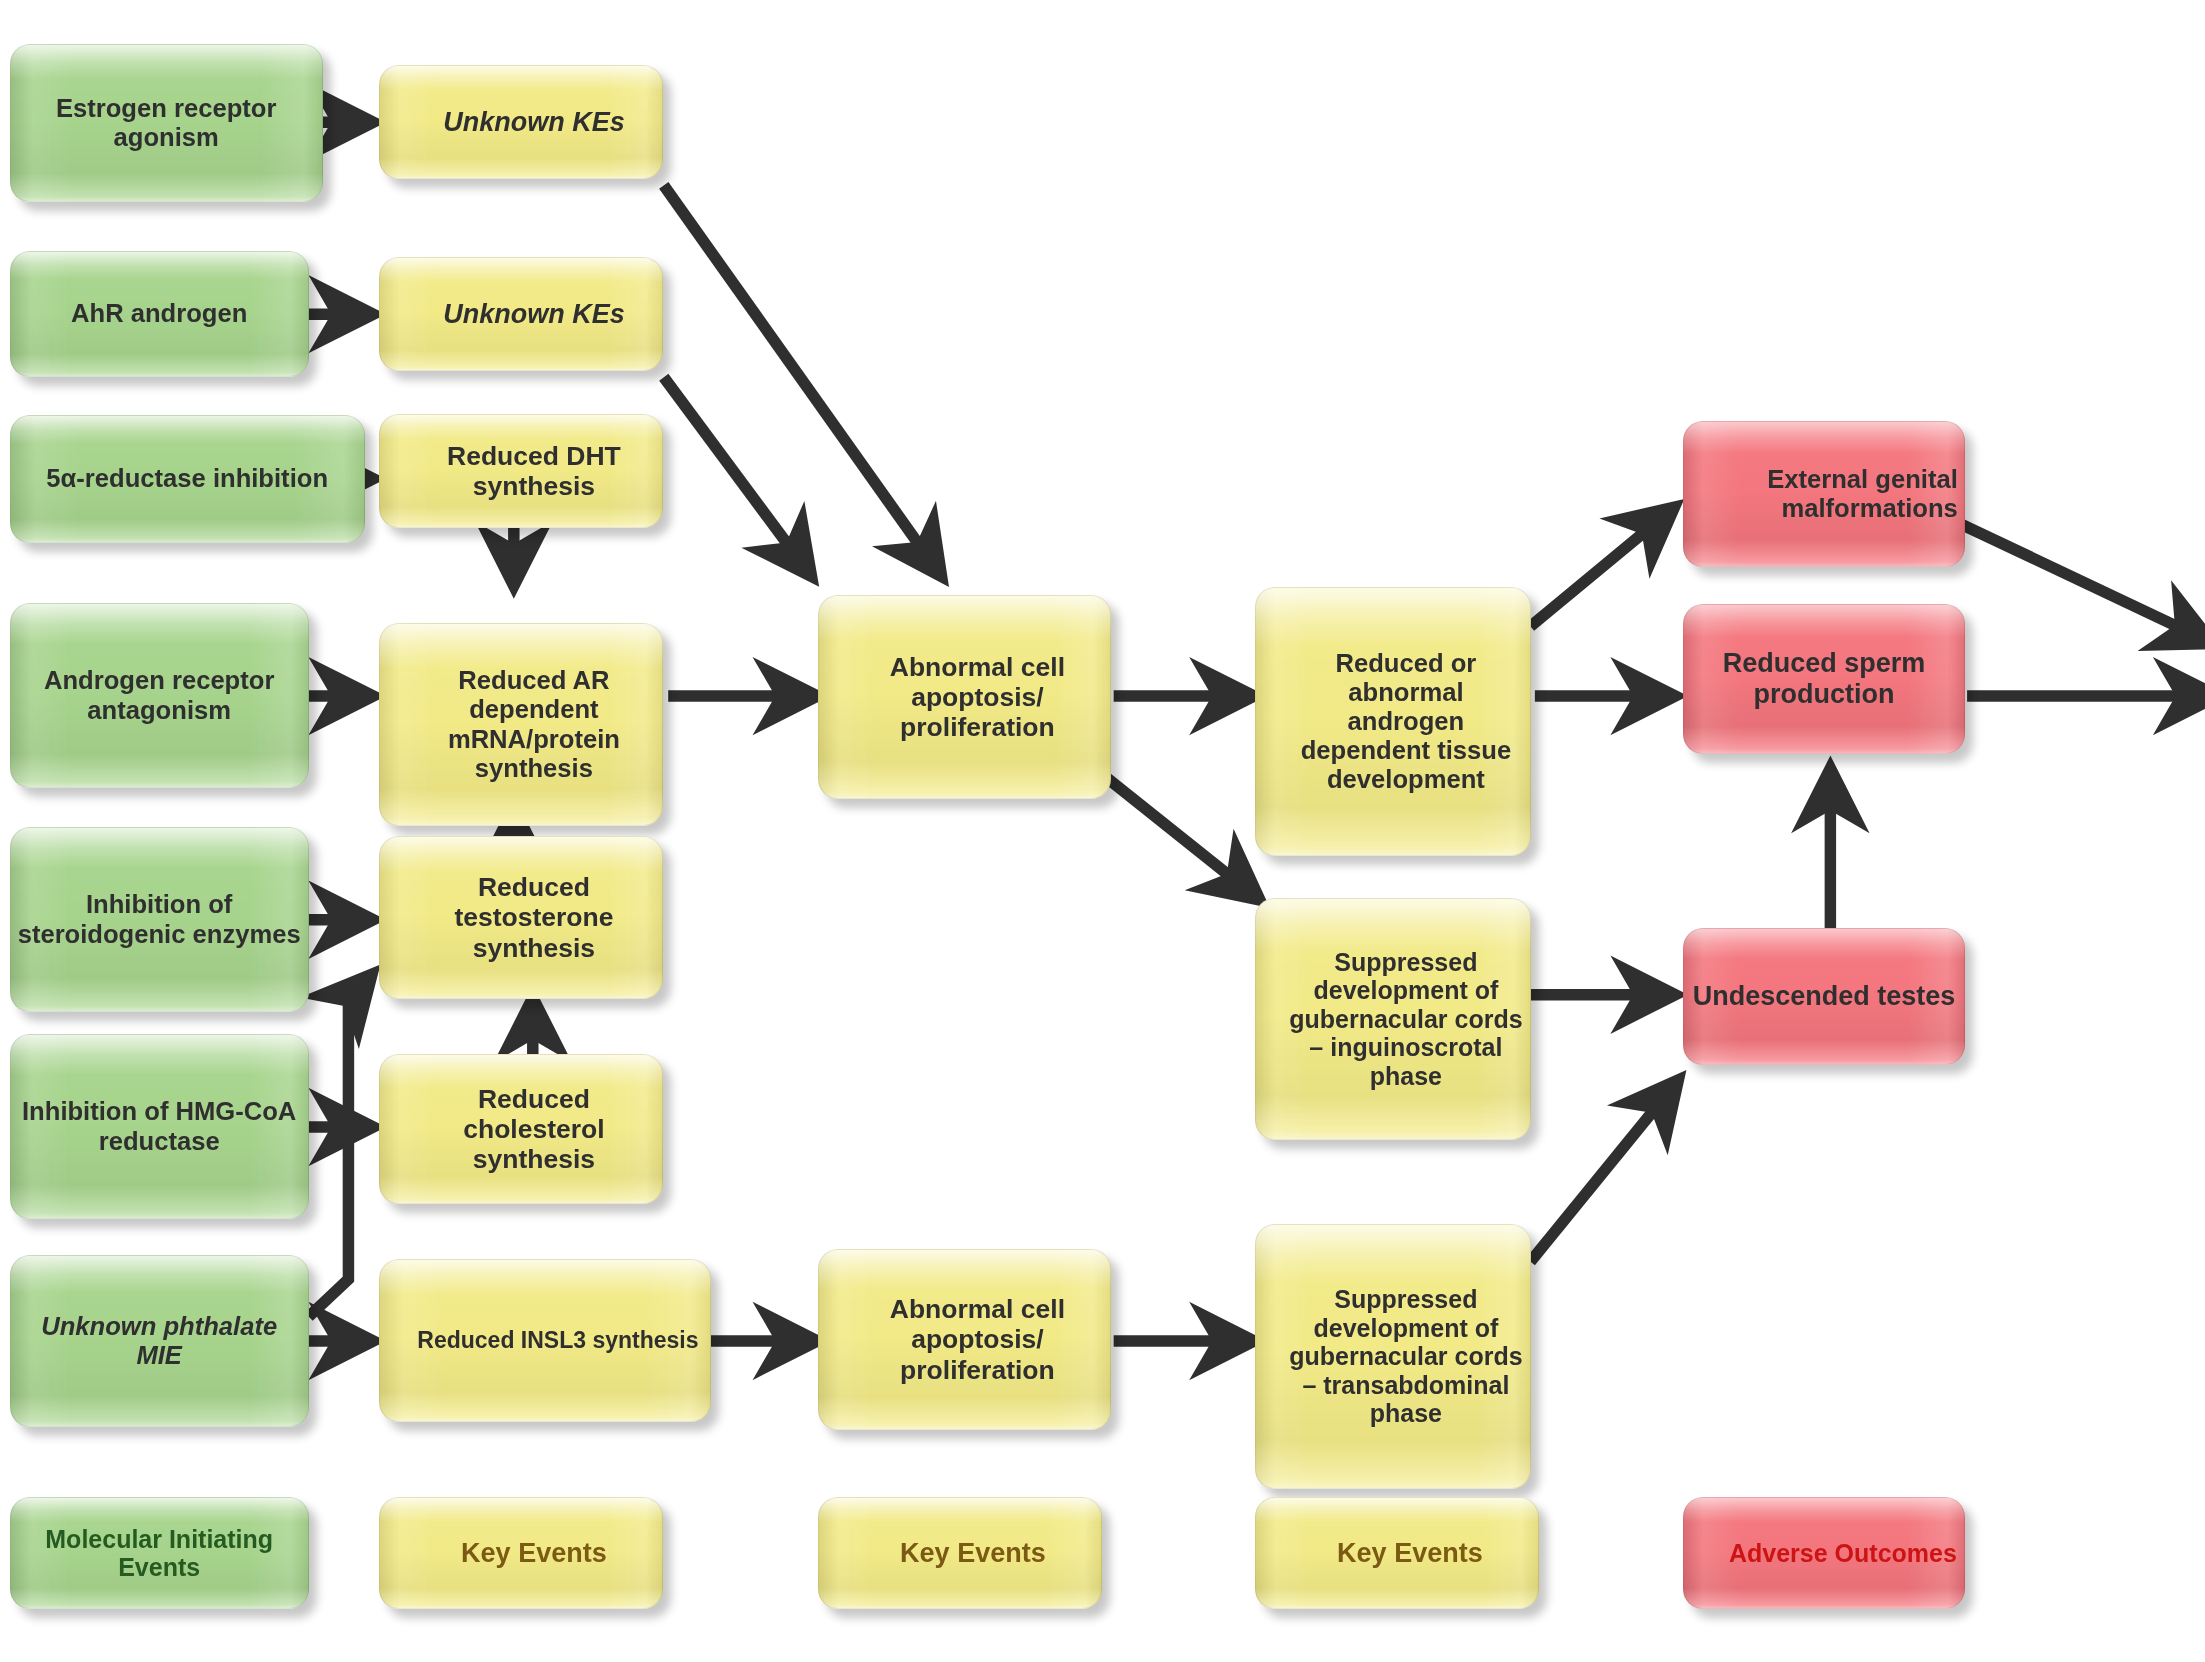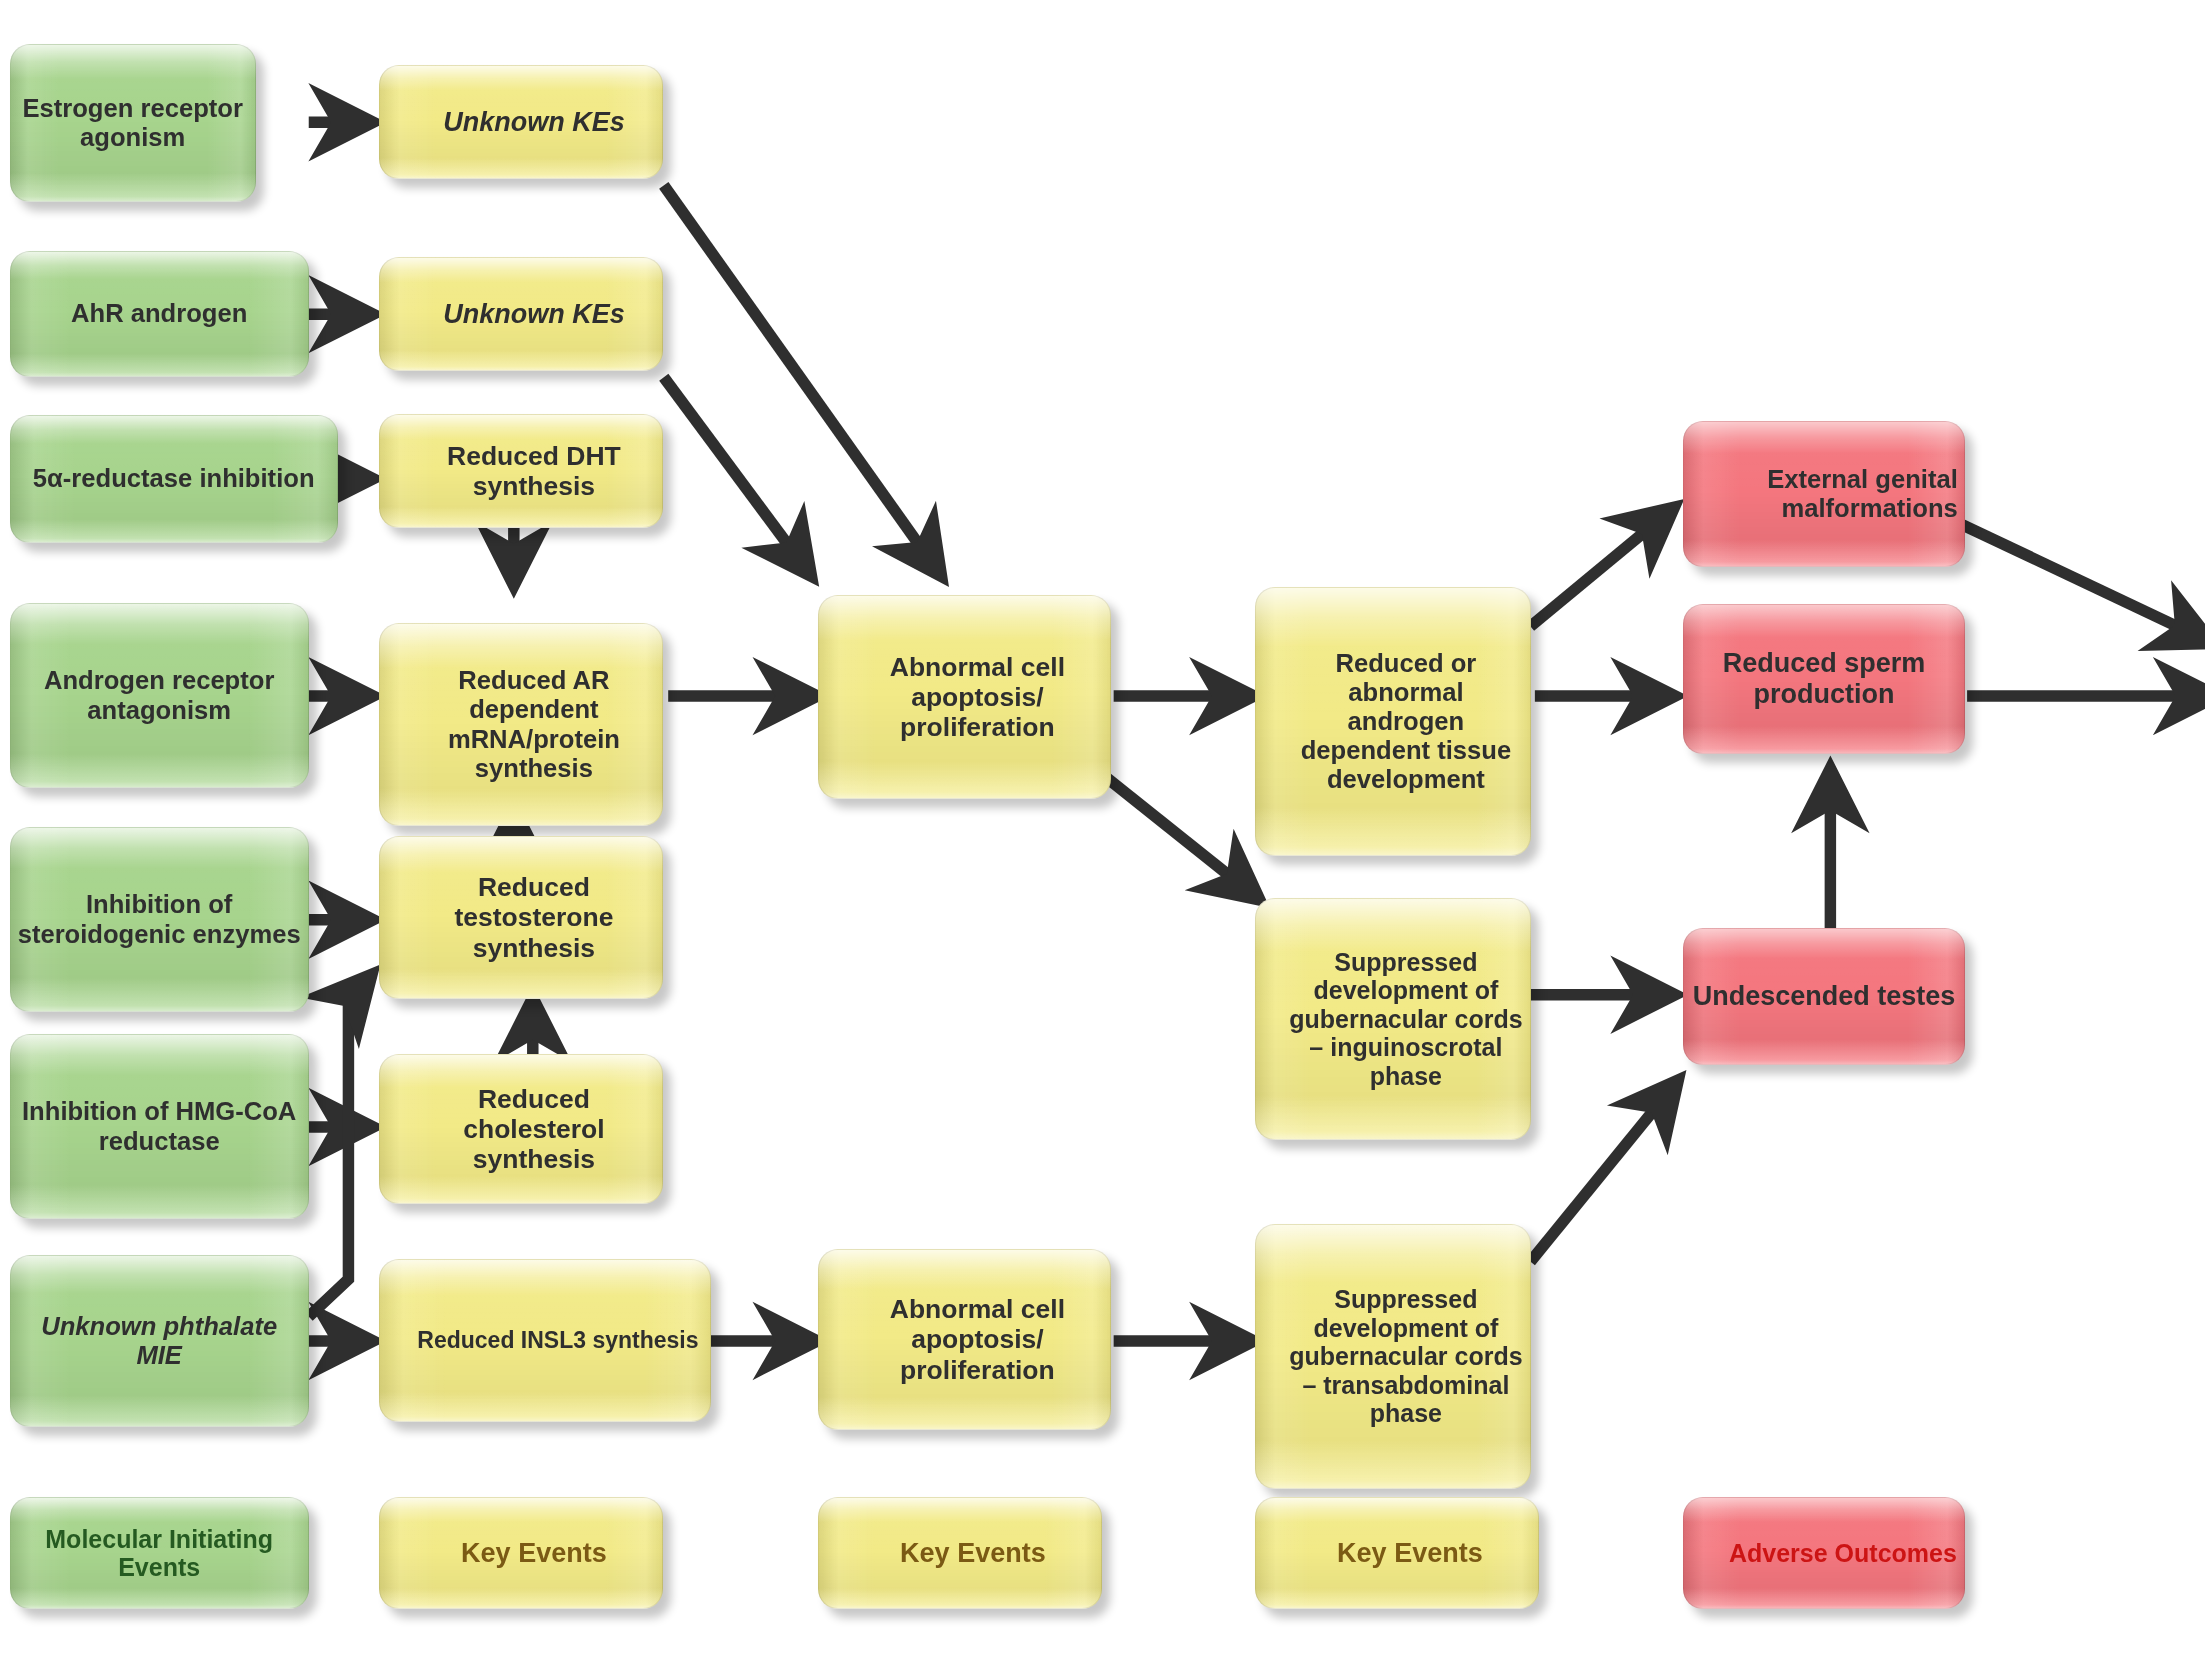--- a/index.html
+++ b/index.html
@@ -141,29 +141,29 @@
       <line x1="3470" y1="2860" x2="3800" y2="2455"></line>
 
       <line x1="4150" y1="2110" x2="4150" y2="1750"></line>
 
       <line x1="4450" y1="1190" x2="5010" y2="1455"></line>
 
       <line x1="4460" y1="1578" x2="5020" y2="1578"></line>
     </g>
   </svg>
 
-  <div class="node green" style="left:9.7px;top:44px;width:246px;height:158px;font-size:25.6px;">
+  <div class="node green" style="left:9.7px;top:44px;width:313px;height:158px;font-size:25.6px;">
     <span class="lbl">Estrogen receptor agonism</span>
   </div>
 
   <div class="node green" style="left:9.7px;top:251px;width:299px;height:126px;font-size:25.6px;">
     <span class="lbl">AhR androgen</span>
   </div>
 
-  <div class="node green" style="left:9.7px;top:415px;width:328px;height:128px;font-size:25.6px;">
+  <div class="node green" style="left:9.7px;top:415px;width:355px;height:128px;font-size:25.6px;">
     <span class="lbl">5α-reductase inhibition</span>
   </div>
 
   <div class="node green" style="left:9.7px;top:603px;width:299px;height:185px;font-size:25.6px;">
     <span class="lbl">Androgen receptor antagonism</span>
   </div>
 
   <div class="node green" style="left:9.7px;top:827px;width:299px;height:185px;font-size:25.6px;">
     <span class="lbl">Inhibition of steroidogenic enzymes</span>
   </div>

